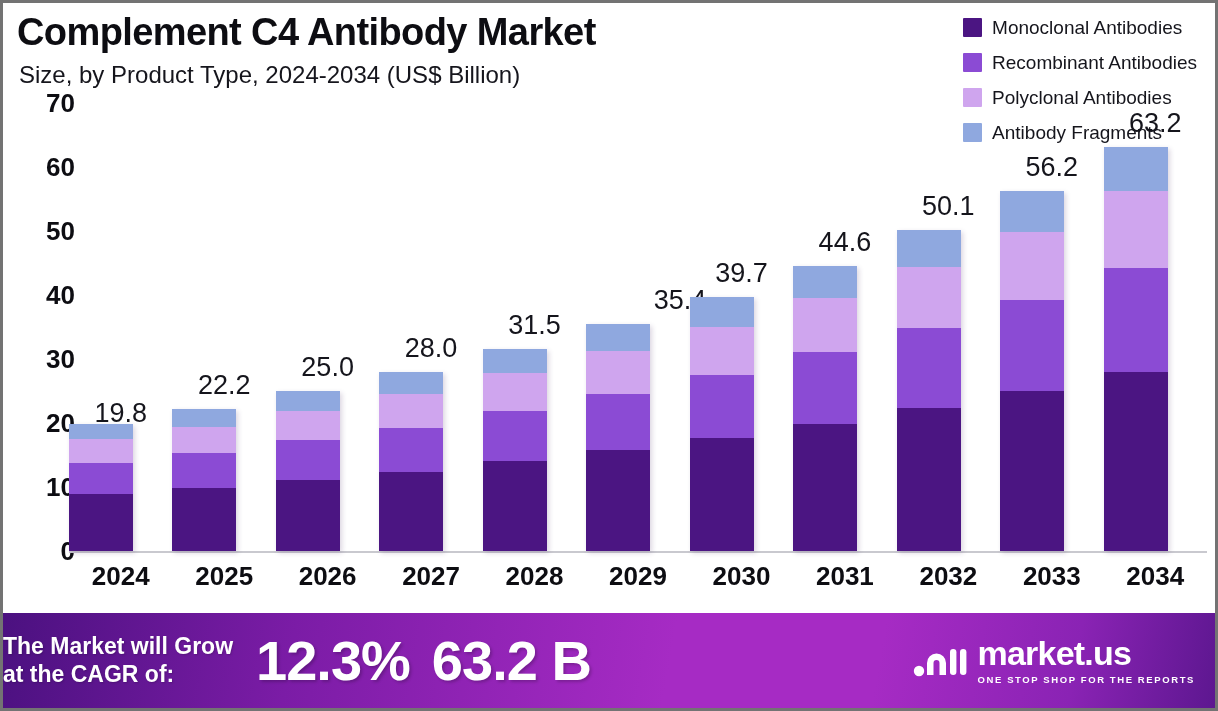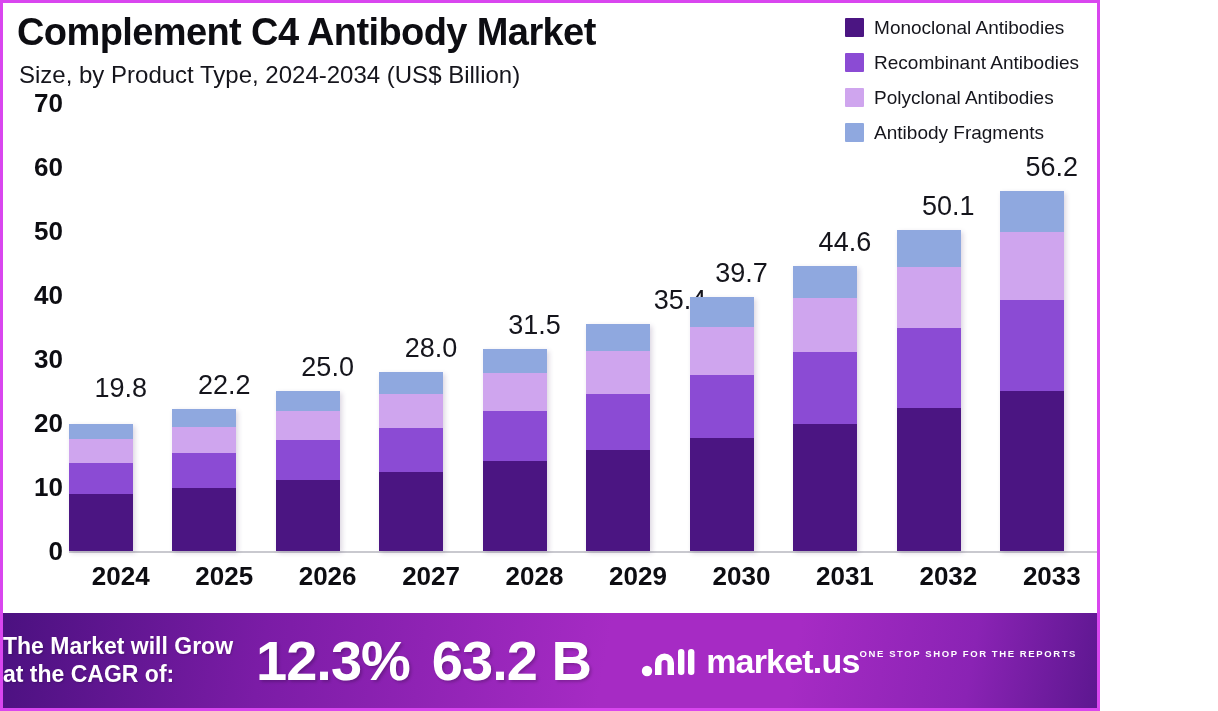--- a/index.html
+++ b/index.html
@@ -4,22 +4,22 @@
 <style>
   * { box-sizing: border-box; margin: 0; padding: 0; }
   html, body {
     width: 1218px; height: 711px;
     background: #ffffff;
     font-family: "Liberation Sans", sans-serif;
     overflow: hidden;
   }
   #root {
     position: relative;
-    width: 1100px; height: 711px;
-    border: 3px solid #d946ef;
+    width: 1218px; height: 711px;
+    border: 3px solid #737373;
     background: #ffffff;
     overflow: hidden;
   }
 
   
   #title {
     position: absolute; left: 14px; top: 8px;
     font-size: 38px; font-weight: 800; letter-spacing: -0.6px;
     color: #0d0d12; white-space: nowrap;
   }
@@ -41,21 +41,21 @@
     font-size: 19px; font-weight: 400; color: #15151c; white-space: nowrap;
   }
 
   
   #plot {
     position: absolute;
     left: 0; top: 100px;
     width: 1212px; height: 505px;
   }
   #yaxis {
-    position: absolute; left: 4px; top: 0; width: 64px; height: 448px;
+    position: absolute; left: 16px; top: 0; width: 64px; height: 448px;
   }
   .ytick {
     position: absolute; right: 8px;
     transform: translateY(-50%);
     font-size: 26px; font-weight: 700; color: #0d0d12;
     text-align: right; white-space: nowrap;
   }
   #baseline {
     position: absolute;
     left: 66px; right: 8px; top: 448px;
@@ -119,21 +119,21 @@
     margin-left: 22px;
     font-size: 56px; font-weight: 800; color: #ffffff; letter-spacing: -1px;
     text-shadow: 2px 2px 3px rgba(0,0,0,0.2);
     white-space: nowrap;
   }
   #logo {
     margin-left: auto; margin-right: 20px;
     display: flex; align-items: center; gap: 10px;
   }
   #logo-mark { flex: 0 0 auto; }
-  #logo-text-wrap { display: flex; flex-direction: row; }
+  #logo-text-wrap { display: flex; flex-direction: column; }
   #logo-name {
     font-size: 34px; font-weight: 800; color: #ffffff; letter-spacing: -0.8px;
     line-height: 1; white-space: nowrap;
   }
   #logo-tagline {
     font-size: 9.5px; font-weight: 700; color: #ffffff; letter-spacing: 1.6px;
     margin-top: 4px; white-space: nowrap;
   }
 </style>
 </head>
@@ -170,21 +170,21 @@
         <div class="ytick" style="top: 128px;">50</div>
         <div class="ytick" style="top: 192px;">40</div>
         <div class="ytick" style="top: 256px;">30</div>
         <div class="ytick" style="top: 320px;">20</div>
         <div class="ytick" style="top: 384px;">10</div>
         <div class="ytick" style="top: 448px;">0</div>
       </div>
     <div id="baseline"></div>
     <div id="bars">
         <div class="bar-group">
-          <div class="bar-total" style="bottom: 147px;">19.8</div>
+          <div class="bar-total" style="bottom: 122px;">19.8</div>
           <div class="bar-stack" style="height: 126.72px;">
             <div class="seg" title="Antibody Fragments: 2.3" style="background: rgb(143, 168, 223); height: 11.6162%;"></div>
             <div class="seg" title="Polyclonal Antibodies: 3.7" style="background: rgb(207, 165, 238); height: 18.6869%;"></div>
             <div class="seg" title="Recombinant Antibodies: 4.9" style="background: rgb(139, 75, 212); height: 24.7475%;"></div>
             <div class="seg" title="Monoclonal Antibodies: 8.9" style="background: rgb(75, 21, 130); height: 44.9495%;"></div>
           </div>
           <div class="xtick">2024</div>
         </div>
         <div class="bar-group">
           <div class="bar-total" style="bottom: 150.08px;">22.2</div>

